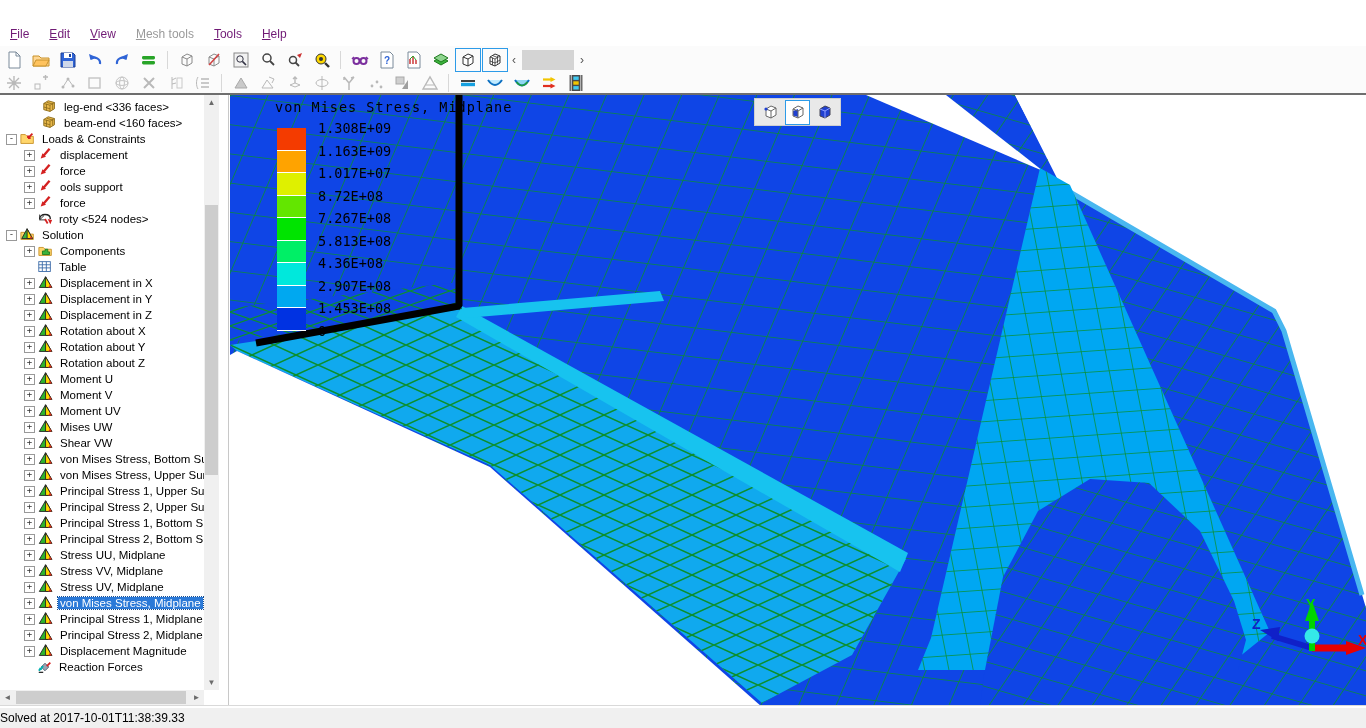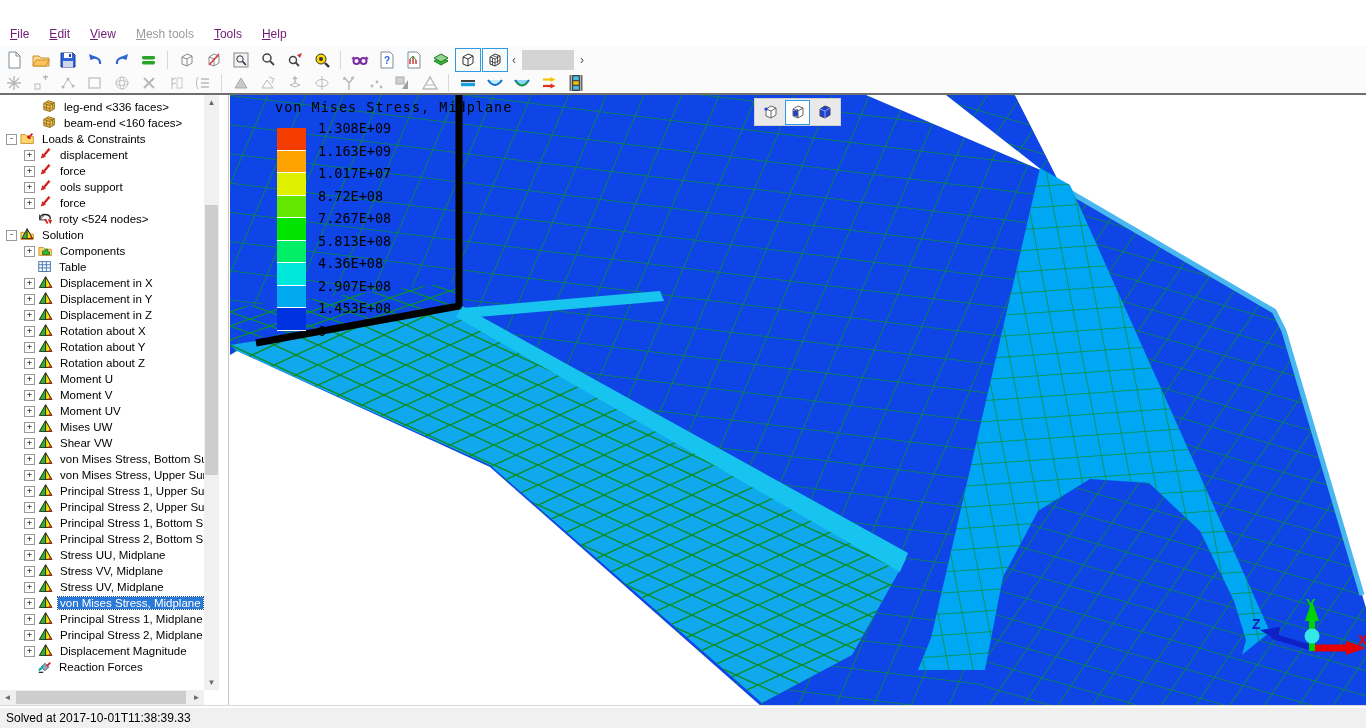--- a/index.html
+++ b/index.html
@@ -45,21 +45,21 @@
   .legend-title{font-family:"DejaVu Sans Mono",monospace;font-size:13.5px;color:#000;letter-spacing:1px;white-space:nowrap;}
   .legend-bar{position:absolute;left:2px;top:29px;width:29px;}
   .legend-block{width:29px;height:21.5px;border-bottom:1px solid #fff;}
   .legend-vals{position:absolute;left:43px;top:29px;width:110px;}
   .legend-val{position:absolute;left:0;transform:translateY(-50%);font-family:"DejaVu Sans Mono",monospace;font-size:13.5px;color:#000;white-space:nowrap;}
   .viewcube-bar{position:absolute;left:524px;top:3px;height:26px;background:#e9e9e9;border:1px solid #cfcfcf;display:flex;align-items:center;padding:0 2px;}
   .vc-btn{width:23px;height:23px;display:flex;align-items:center;justify-content:center;border:1px solid transparent;margin:0 1px;}
   .vc-btn.selected{border:1px solid #2d9be8;background:#fff;}
   .bottomgap{position:absolute;left:0;top:705px;width:1366px;height:3px;background:#fff;border-top:1px solid #d9d9d9;}
   .statusbar{position:absolute;left:0;top:708px;width:1366px;height:20px;background:#f0f0f0;display:flex;align-items:center;font-size:12px;color:#000;}
-  .status-text{padding-left:6px;}
+  .status-text{}
 </style>
 </head>
 <body>
 
 <div class="titlebar">
   <svg class="app-logo" viewBox="0 0 16 16">
     <circle cx="8" cy="8" r="7" fill="#e02020"></circle>
       <circle cx="8" cy="8" r="5" fill="#fff"></circle>
     <path d="M6 4v7h5v-2H8.3V4z" fill="#e02020"></path>
   </svg>

